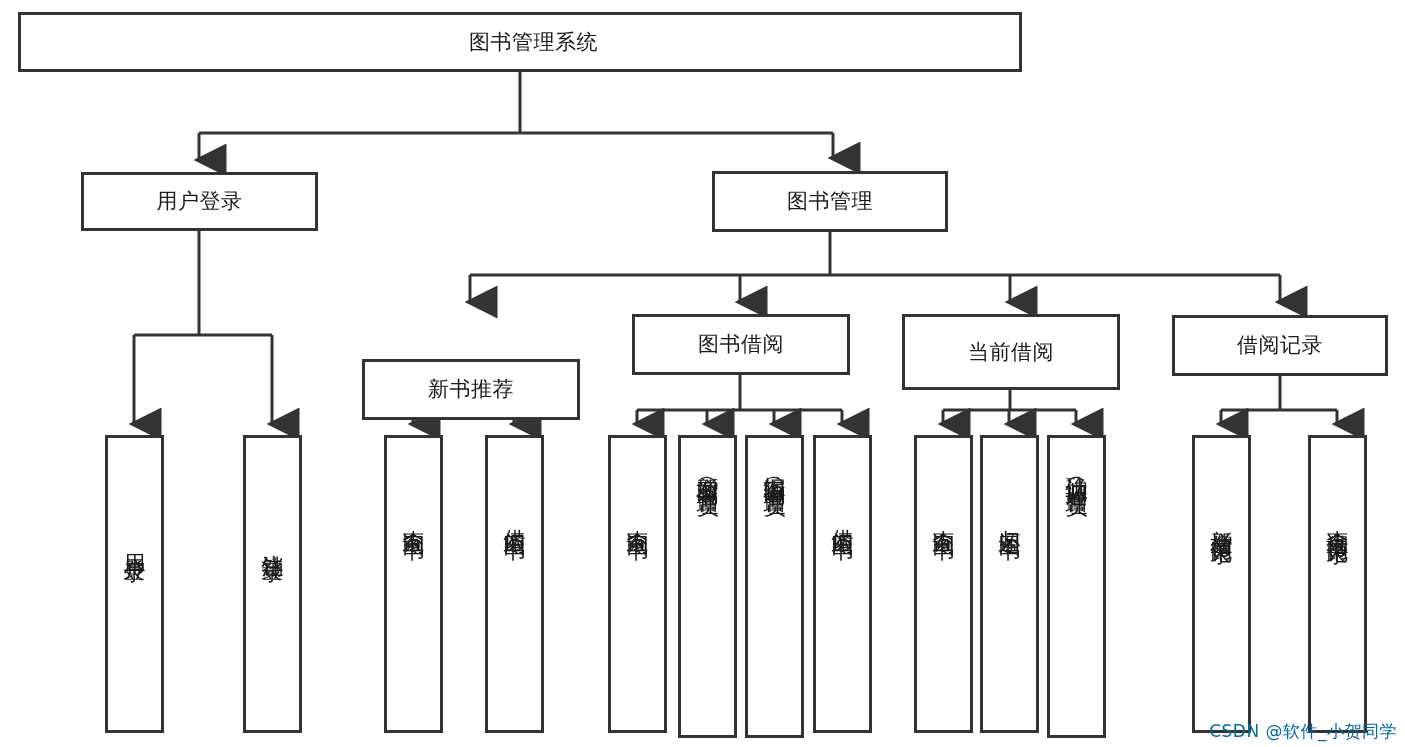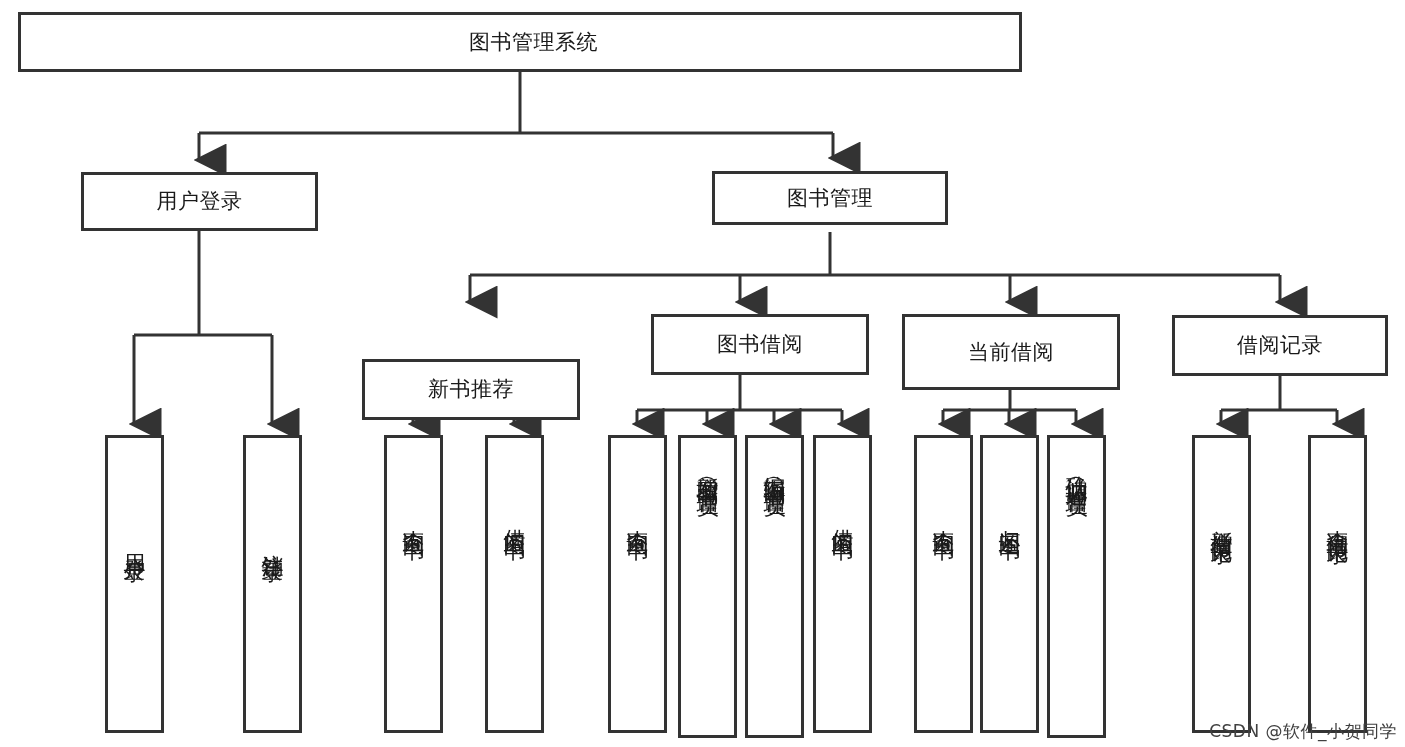--- a/index.html
+++ b/index.html
@@ -65,21 +65,21 @@
     margin-top: 92px;
   }
   .v-node.tall .label {
     margin-top: 14px;
   }
   .watermark {
     position: absolute;
     right: 8px;
     bottom: 4px;
     font-size: 17px;
-    color: #404040;
+    color: #0369a1;
     white-space: nowrap;
     letter-spacing: 0.5px;
   }
 </style>
 </head>
 <body>
 
 <div id="canvas">
 
   <svg class="wires" viewBox="0 0 1405 747">
@@ -132,28 +132,28 @@
     </g>
   </svg>
 
   <div class="node h-node" style="left:18px; top:12px; width:1004px; height:60px;padding-left:27px;">
     <span class="label">图书管理系统</span>
   </div>
 
   <div class="node h-node" style="left:81px; top:172px; width:237px; height:59px;">
     <span class="label">用户登录</span>
   </div>
-  <div class="node h-node" style="left:712px; top:171px; width:236px; height:54px;">
+  <div class="node h-node" style="left:712px; top:171px; width:236px; height:61px;">
     <span class="label">图书管理</span>
   </div>
 
   <div class="node h-node" style="left:362px; top:314px; width:218px; height:61px;margin-top:45px;">
     <span class="label">新书推荐</span>
   </div>
-  <div class="node h-node" style="left:632px; top:314px; width:218px; height:61px;margin-left:19px;">
+  <div class="node h-node" style="left:632px; top:314px; width:218px; height:61px;">
     <span class="label">图书借阅</span>
   </div>
   <div class="node h-node" style="left:902px; top:314px; width:218px; height:76px;">
     <span class="label">当前借阅</span>
   </div>
   <div class="node h-node" style="left:1172px; top:315px; width:216px; height:61px;">
     <span class="label">借阅记录</span>
   </div>
 
   <div class="node v-node mid2" style="left:105px; top:435px; width:59px; height:298px;">

